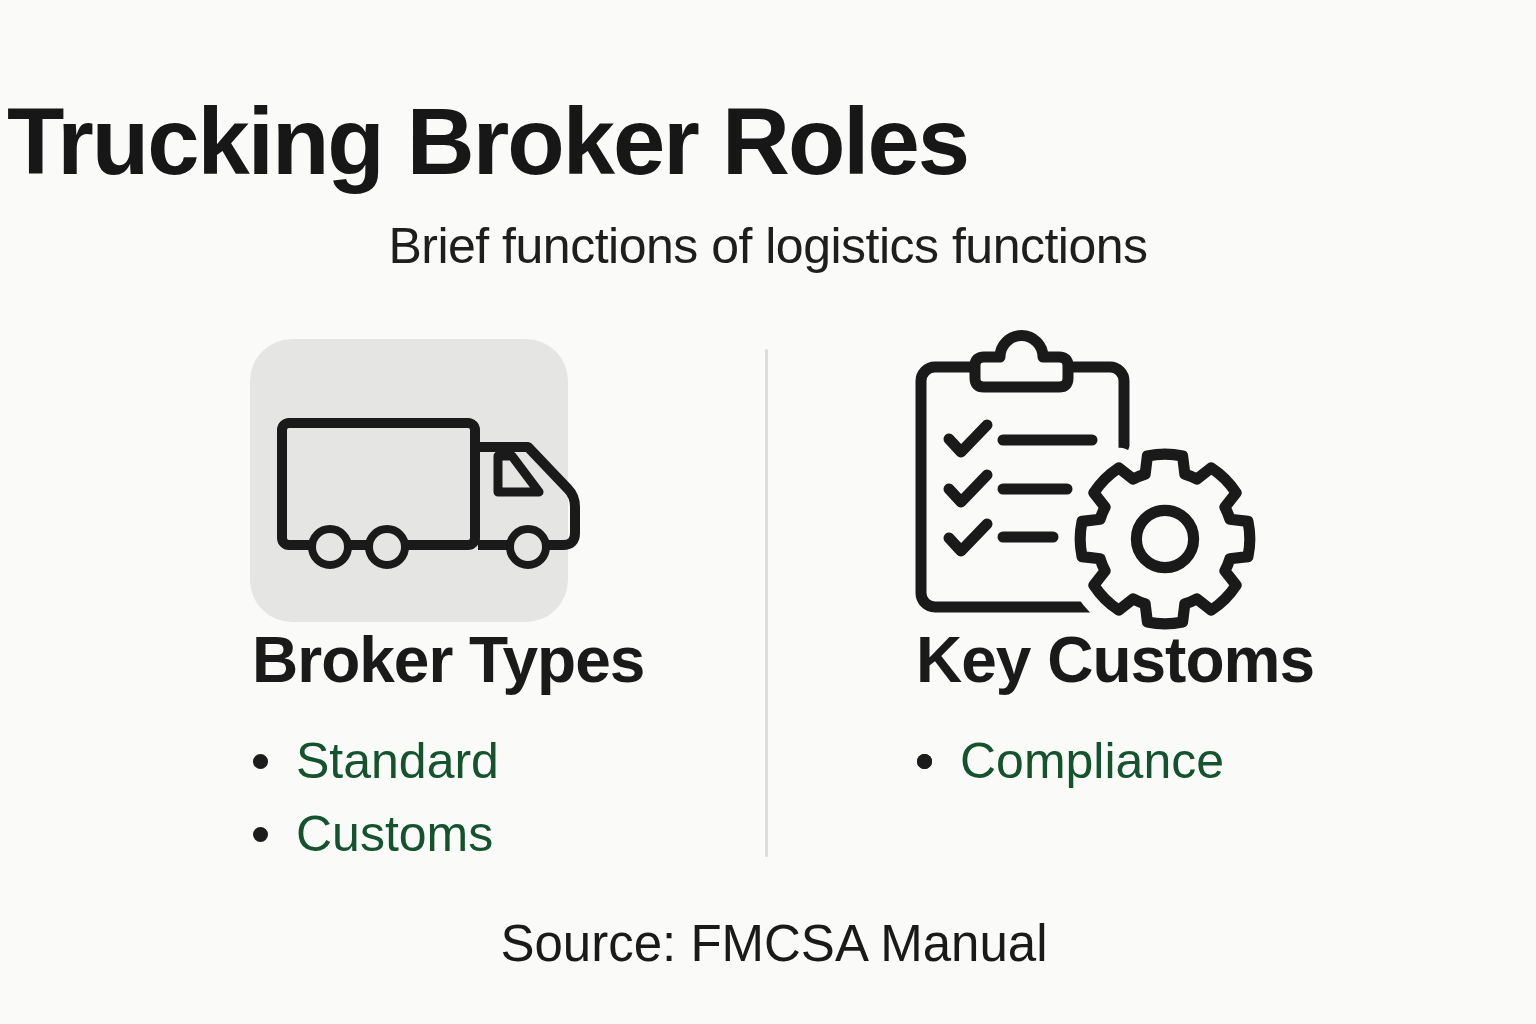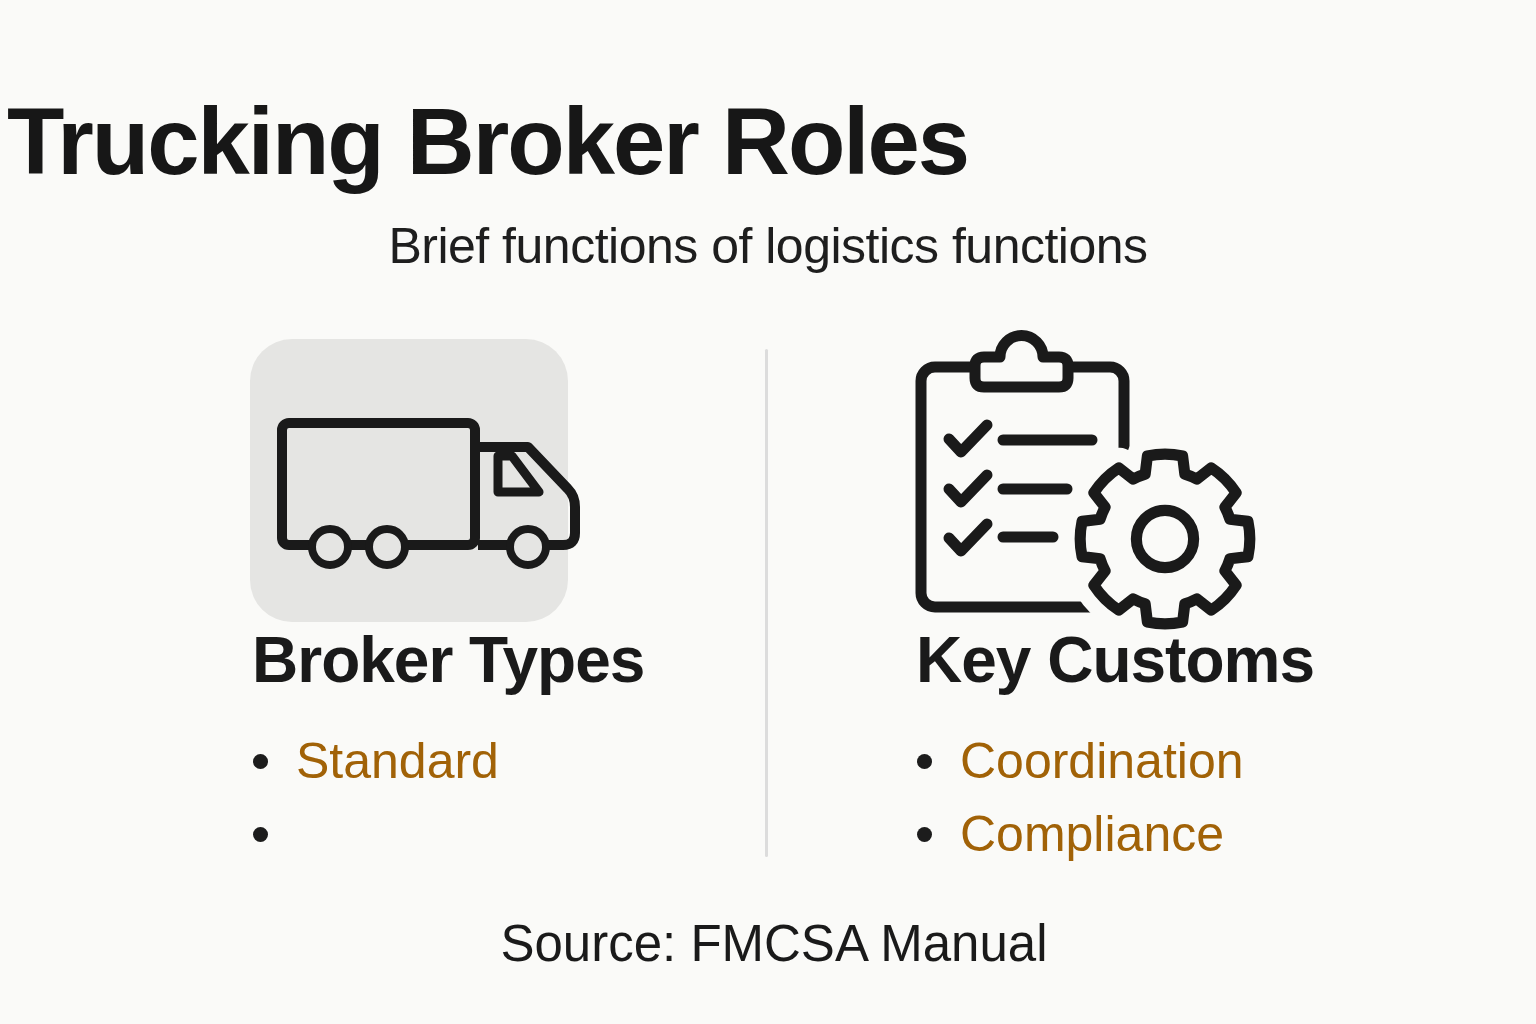--- a/index.html
+++ b/index.html
@@ -68,21 +68,21 @@
     list-style: none;
   }
   .blist.b-left  { left: 252px; }
   .blist.b-right { left: 916px; }
   .bitem {
     position: relative;
     font-size: 50px;
     font-weight: 400;
     line-height: 73px;
     padding-left: 44px;
-    color: #a16207;
+    color: #14532d;
     white-space: nowrap;
   }
   .dot {
     position: absolute;
     left: 1px; top: 29px;
     width: 15px; height: 15px;
     border-radius: 50%;
     background: #1c1c1c;
   }
   .source {
@@ -119,20 +119,21 @@
       <circle cx="253" cy="129" r="18" fill="#e5e5e3" stroke="#1a1a1a" stroke-width="8"></circle>
     </svg>
     <h2 class="heading h-left">Broker Types</h2>
     <ul class="blist b-left">
       <li class="bitem">
         <span class="dot"></span>
         <span>Standard</span>
       </li>
       <li class="bitem">
         <span class="dot"></span>
+        <span>Customs</span>
       </li>
     </ul>
   </section>
 
   <div class="divider"></div>
 
   <section>
     <svg class="clip-svg" width="360" height="310" viewBox="0 0 360 310" fill="none" aria-hidden="true">
 
       <rect x="6" y="32" width="203" height="240" rx="14" stroke="#1a1a1a" stroke-width="11"></rect>
@@ -149,21 +150,20 @@
       <g transform="translate(250,204) scale(1.06)">
         <path d="M 78.25,-16.63 A 80 80 0 0 1 78.25,16.63 L 61.2,18.71 A 64 64 0 0 1 56.51,30.05 L 67.09,43.57 A 80 80 0 0 1 43.57,67.09 L 30.05,56.51 A 64 64 0 0 1 18.71,61.2 L 16.63,78.25 A 80 80 0 0 1 -16.63,78.25 L -18.71,61.2 A 64 64 0 0 1 -30.05,56.51 L -43.57,67.09 A 80 80 0 0 1 -67.09,43.57 L -56.51,30.05 A 64 64 0 0 1 -61.2,18.71 L -78.25,16.63 A 80 80 0 0 1 -78.25,-16.63 L -61.2,-18.71 A 64 64 0 0 1 -56.51,-30.05 L -67.09,-43.57 A 80 80 0 0 1 -43.57,-67.09 L -30.05,-56.51 A 64 64 0 0 1 -18.71,-61.2 L -16.63,-78.25 A 80 80 0 0 1 16.63,-78.25 L 18.71,-61.2 A 64 64 0 0 1 30.05,-56.51 L 43.57,-67.09 A 80 80 0 0 1 67.09,-43.57 L 56.51,-30.05 A 64 64 0 0 1 61.2,-18.71 Z" fill="#fafaf8" stroke="#fafaf8" stroke-width="38" stroke-linejoin="round"></path>
         <path d="M 78.25,-16.63 A 80 80 0 0 1 78.25,16.63 L 61.2,18.71 A 64 64 0 0 1 56.51,30.05 L 67.09,43.57 A 80 80 0 0 1 43.57,67.09 L 30.05,56.51 A 64 64 0 0 1 18.71,61.2 L 16.63,78.25 A 80 80 0 0 1 -16.63,78.25 L -18.71,61.2 A 64 64 0 0 1 -30.05,56.51 L -43.57,67.09 A 80 80 0 0 1 -67.09,43.57 L -56.51,30.05 A 64 64 0 0 1 -61.2,18.71 L -78.25,16.63 A 80 80 0 0 1 -78.25,-16.63 L -61.2,-18.71 A 64 64 0 0 1 -56.51,-30.05 L -67.09,-43.57 A 80 80 0 0 1 -43.57,-67.09 L -30.05,-56.51 A 64 64 0 0 1 -18.71,-61.2 L -16.63,-78.25 A 80 80 0 0 1 16.63,-78.25 L 18.71,-61.2 A 64 64 0 0 1 30.05,-56.51 L 43.57,-67.09 A 80 80 0 0 1 67.09,-43.57 L 56.51,-30.05 A 64 64 0 0 1 61.2,-18.71 Z" fill="#fafaf8" stroke="#1a1a1a" stroke-width="10.5" stroke-linejoin="round"></path>
         <circle r="27" fill="none" stroke="#1a1a1a" stroke-width="10.5"></circle>
       </g>
     </svg>
     <h2 class="heading h-right">Key Customs</h2>
     <ul class="blist b-right">
       <li class="bitem">
         <span class="dot"></span>
-        <span>Coordination</span>
       </li>
       <li class="bitem">
         <span class="dot"></span>
         <span>Compliance</span>
       </li>
     </ul>
   </section>
 
   <p class="source">Source: FMCSA Manual</p>
 

